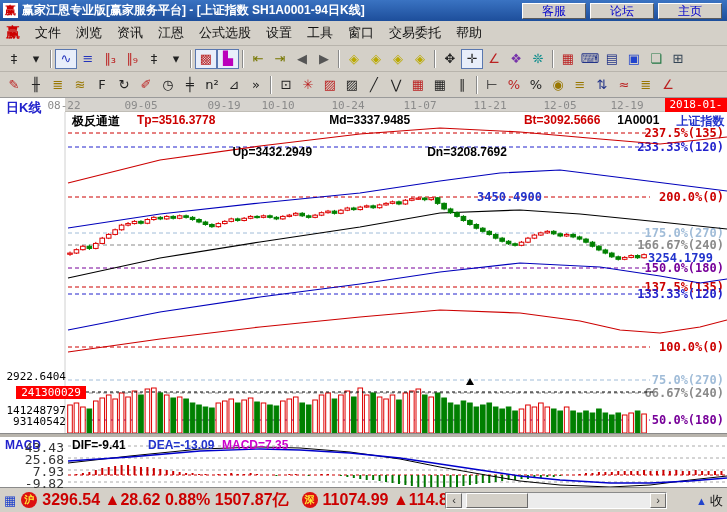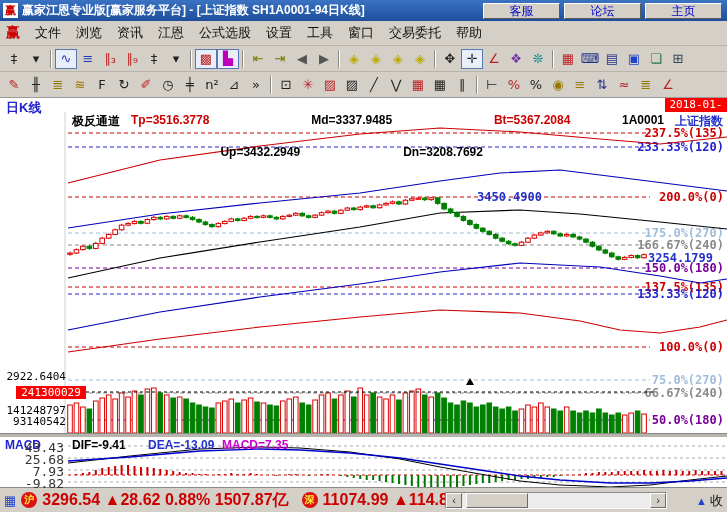--- a/index.html
+++ b/index.html
@@ -6,21 +6,21 @@
   *{box-sizing:border-box;}
   .app{position:relative;width:727px;height:512px;background:#d4d0c8;overflow:hidden;
        font-family:"Liberation Sans","DejaVu Sans",sans-serif;font-size:12px;}
   
   .titlebar{position:absolute;left:0;top:0;width:727px;height:21px;
     background:linear-gradient(#3a73c2,#1d4e9b);display:flex;align-items:center;padding:0 3px;}
   .tlogo{width:15px;height:15px;background:#fff;color:#cc0000;font-weight:bold;font-size:11px;
     line-height:15px;text-align:center;margin-right:4px;flex:none;}
   .ttext{color:#fff;font-size:12px;font-weight:bold;white-space:nowrap;flex:1;overflow:hidden;}
   .tbtns{display:flex;gap:4px;margin-right:2px;}
-  .tbtn{width:77px;height:16px;background:#d4d0c8;border:1px solid;border-color:#fff #5a5a5a #5a5a5a #fff;
+  .tbtn{width:64px;height:16px;background:#d4d0c8;border:1px solid;border-color:#fff #5a5a5a #5a5a5a #fff;
     color:#0000cc;font-size:12px;text-align:center;line-height:14px;cursor:default;}
   
   .menubar{position:absolute;left:0;top:21px;width:727px;height:25px;background:#d4d0c8;
     border-bottom:1px solid #b8b4ac;display:flex;align-items:center;padding:0 6px;gap:15px;}
   .mlogo{color:#cc0000;font-weight:bold;font-size:14px;}
   .mitem{color:#111;font-size:13px;white-space:nowrap;}
   
   .toolbar{position:absolute;left:0;width:727px;height:26px;background:#d4d0c8;display:flex;
     align-items:center;padding:0 3px;border-bottom:1px solid #b8b4ac;}
   #toolbar1{top:46px;} #toolbar2{top:72px;border-bottom:1px solid #9a9a9a;}
@@ -31,21 +31,21 @@
   
   .chart-wrap{position:absolute;left:0;top:98px;width:727px;height:389px;background:#fff;}
   #chart-svg{position:absolute;left:0;top:0;z-index:1;}
   .datestrip{position:absolute;left:65px;top:0;right:0;height:14px;background:#d6d3ce;z-index:2;
     border-bottom:1px solid #c0bdb6;}
   .date{position:absolute;top:1px;width:40px;text-align:center;color:#8a8a8a;font-size:11px;
     font-family:"DejaVu Sans Mono","DejaVu Sans",monospace;}
   .curdate{position:absolute;right:0;top:0;width:62px;height:14px;background:#ff0000;color:#fff;
     font-size:11px;text-align:center;line-height:14px;z-index:3;font-family:"DejaVu Sans Mono",monospace;}
   .period{position:absolute;left:6px;top:1px;color:#2222cc;font-weight:bold;font-size:13px;z-index:3;}
-  .infoline{position:absolute;left:72px;top:15px;right:4px;height:13px;z-index:3;display:flex;gap:11px;
+  .infoline{position:absolute;left:72px;top:15px;right:4px;height:13px;z-index:3;display:flex;gap:17px;
     font-size:12px;font-weight:bold;white-space:nowrap;}
   .inf-name{color:#000;} .inf-red{color:#cc0000;} .inf-blue{color:#000000;margin-top:32px;} .inf-black{color:#000;}
   .inf-code{margin-left:auto;color:#000;} .inf-idx{color:#2233cc;}
   .glabel{position:absolute;z-index:3;font-family:"DejaVu Sans Mono","DejaVu Sans",monospace;font-size:11px;
     width:66px;text-align:right;color:#000;}
   .glabel.red{background:#ff0000;color:#fff;width:70px;text-align:center;height:13px;line-height:13px;left:16px;}
   .macd-title{position:absolute;left:5px;top:340px;color:#2222cc;font-weight:bold;font-size:12px;z-index:3;}
   .mscale{position:absolute;left:0;width:64px;text-align:right;z-index:3;color:#333;font-size:13px;
     font-family:"DejaVu Sans Mono",monospace;}
   .mval{position:absolute;top:340px;z-index:3;font-size:12px;font-weight:bold;}
@@ -574,29 +574,40 @@
         <line x1="695.65" y1="475" x2="695.65" y2="470" stroke="#cc0000" stroke-width="2"></line>
         <line x1="702.1" y1="475" x2="702.1" y2="471" stroke="#cc0000" stroke-width="2"></line>
         <line x1="708.5500000000001" y1="475" x2="708.5500000000001" y2="471" stroke="#cc0000" stroke-width="2"></line>
         <line x1="715" y1="475" x2="715" y2="471" stroke="#cc0000" stroke-width="2"></line>
         <line x1="721.45" y1="475" x2="721.45" y2="471" stroke="#cc0000" stroke-width="2"></line>
         <polyline points="68,463 130,456 200,449 260,447 300,448 350,452 400,459 440,467 480,474 520,481 560,485 610,487 650,485 690,480 727,476" fill="none" stroke="#000" stroke-width="1"></polyline>
         <polyline points="68,461 130,457 200,451 260,449 300,450 350,453 400,458 440,464 480,470 520,476 560,480 610,483 650,483 690,481 727,478" fill="none" stroke="#0000cc" stroke-width="1.3"></polyline>
       </svg>
 
     <div class="period">日K线</div>
+    <div class="datestrip" id="datestrip">
+        <span class="date" style="left: -21px;">08-22</span>
+        <span class="date" style="left: 56px;">09-05</span>
+        <span class="date" style="left: 139px;">09-19</span>
+        <span class="date" style="left: 193px;">10-10</span>
+        <span class="date" style="left: 263px;">10-24</span>
+        <span class="date" style="left: 335px;">11-07</span>
+        <span class="date" style="left: 405px;">11-21</span>
+        <span class="date" style="left: 475px;">12-05</span>
+        <span class="date" style="left: 542px;">12-19</span>
+      </div>
     <div class="curdate">2018-01-30</div>
 
     <div class="infoline">
       <span class="inf-name">极反通道</span>
       <span class="inf-red">Tp=3516.3778</span>
       <span class="inf-blue">Up=3432.2949</span>
       <span class="inf-black">Md=3337.9485</span>
       <span class="inf-blue">Dn=3208.7692</span>
-      <span class="inf-red">Bt=5367.2084</span>
+      <span class="inf-red">Bt=3092.5666</span>
       <span class="inf-code">1A0001</span>
       <span class="inf-idx">上证指数</span>
     </div>
 
     <span class="glabel" style="top:272px;">2922.6404</span>
     <span class="glabel red" style="top:288px;">241300029</span>
     <span class="glabel" style="top:306px;">141248797</span>
     <span class="glabel" style="top:317px;">93140542</span>
 
     <span class="macd-title">MACD</span>

